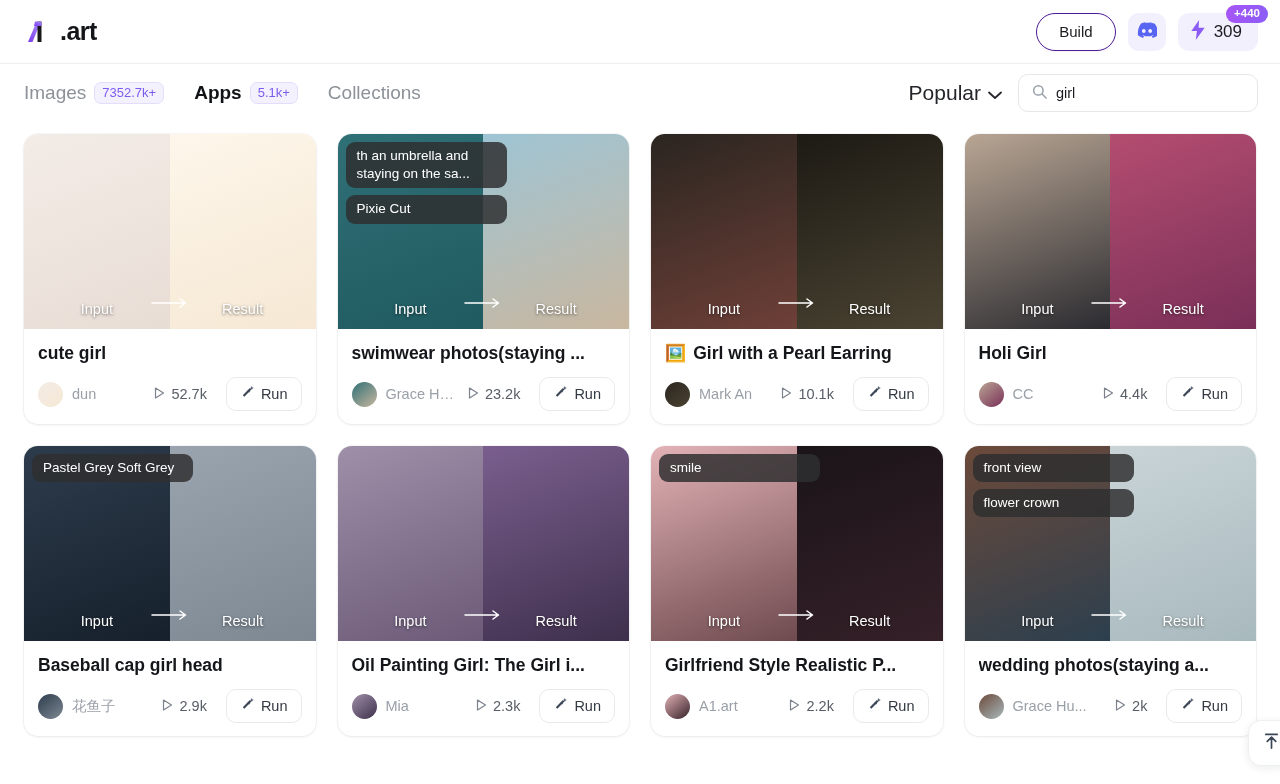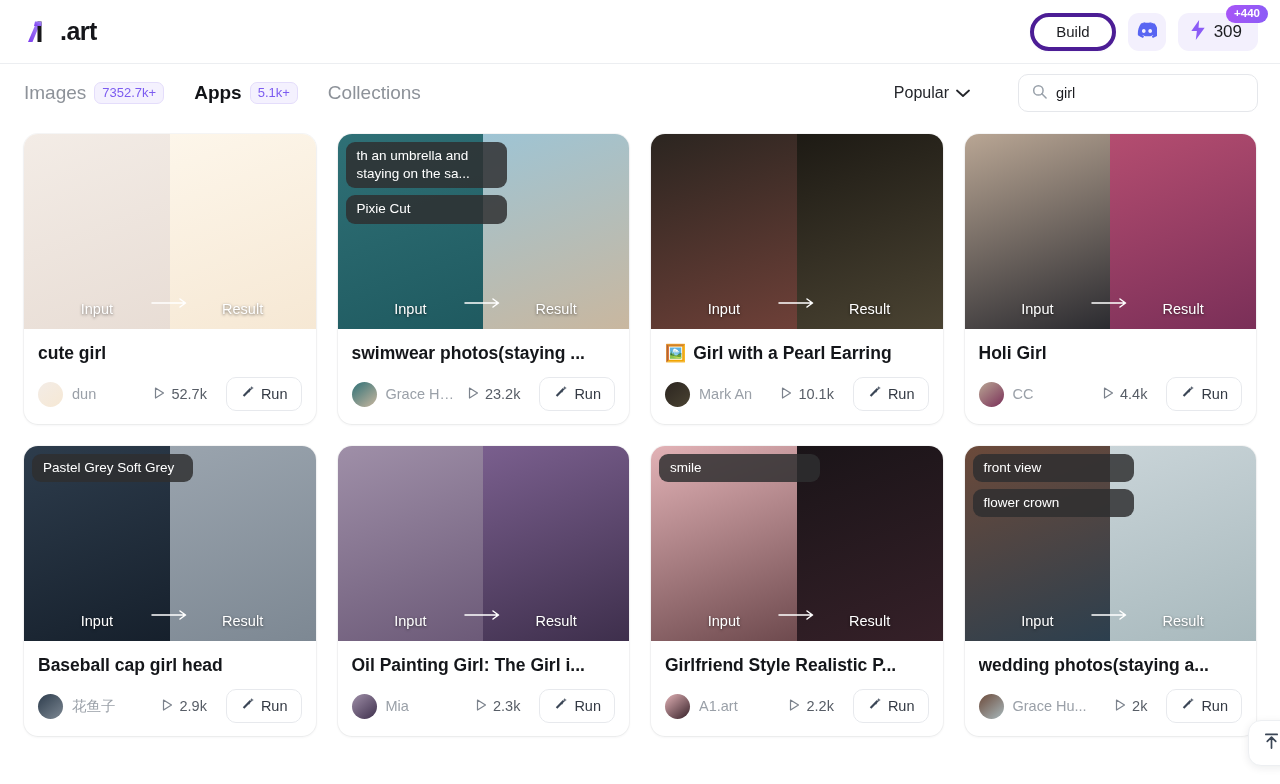--- a/index.html
+++ b/index.html
@@ -21,21 +21,21 @@
   }
   .brand { display: flex; align-items: center; gap: 8px; }
   .brand-mark { width: 26px; height: 28px; position: relative; margin-right: 2px; }
   .brand-text {
     font-size: 25px; font-weight: 700; color: #15161a; letter-spacing: -0.5px;
     line-height: 1;
   }
   .header-right { display: flex; align-items: center; gap: 12px; }
   .build-btn {
     height: 38px; padding: 0 22px;
-    border: 4px solid #4c1d95; border-radius: 19px;
+    border: 1px solid #4c1d95; border-radius: 19px;
     background: #fff; color: #1b1c20;
     font-size: 15px; font-weight: 500; cursor: pointer;
     display: flex; align-items: center;
     box-shadow: 0 1px 2px rgba(120,80,200,.06);
   }
   .discord-btn {
     width: 38px; height: 38px; border-radius: 11px;
     background: #f3f0fd; display: flex; align-items: center; justify-content: center;
     cursor: pointer; border: none;
   }
@@ -65,25 +65,25 @@
   .tab-label { font-size: 19px; color: #8d9299; font-weight: 500; }
   .tab.active .tab-label { color: #111317; font-weight: 700; }
   .tab-count {
     font-size: 13px; color: #7c5cf0; background: #f4f1fe;
     border: 1px solid #e4ddfb; border-radius: 7px; padding: 2px 7px;
     line-height: 1.3;
   }
   .filter-right { display: flex; align-items: center; gap: 16px; }
   .sort {
     display: flex; align-items: center; gap: 7px; cursor: pointer;
-    font-size: 16px; color: #24262b;
+    font-size: 21px; color: #24262b;
   }
   .search-box {
     width: 240px; height: 38px; border: 1px solid #e5e7eb; border-radius: 10px;
-    display: flex; align-items: center; gap: 9px; padding: 4px 13px; background: #fff; margin-left: 32px;
+    display: flex; align-items: center; gap: 9px; padding: 4px 13px; background: #fff;
   }
   .search-input {
     border: none; outline: none; font-size: 14.5px; color: #1b1c20;
     font-family: "Liberation Sans", sans-serif; background: transparent; width: 100%;
   }
 
   
   .grid {
     padding: 12px 24px 0 24px;
     display: grid;

